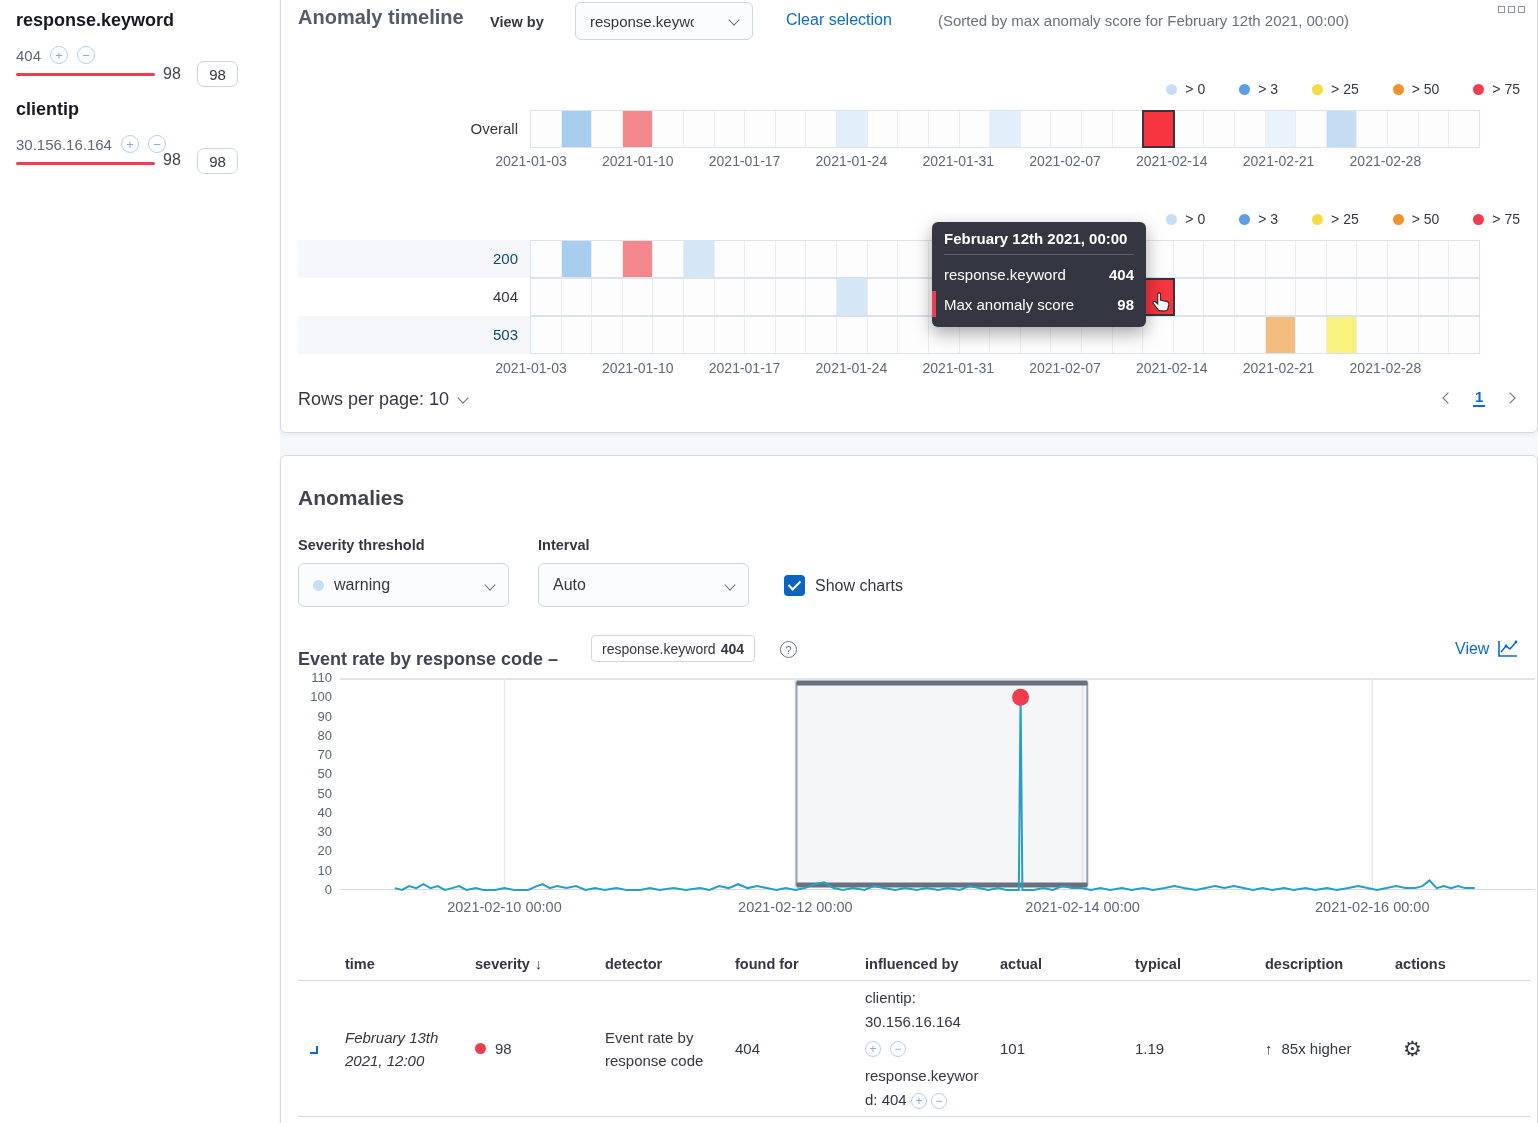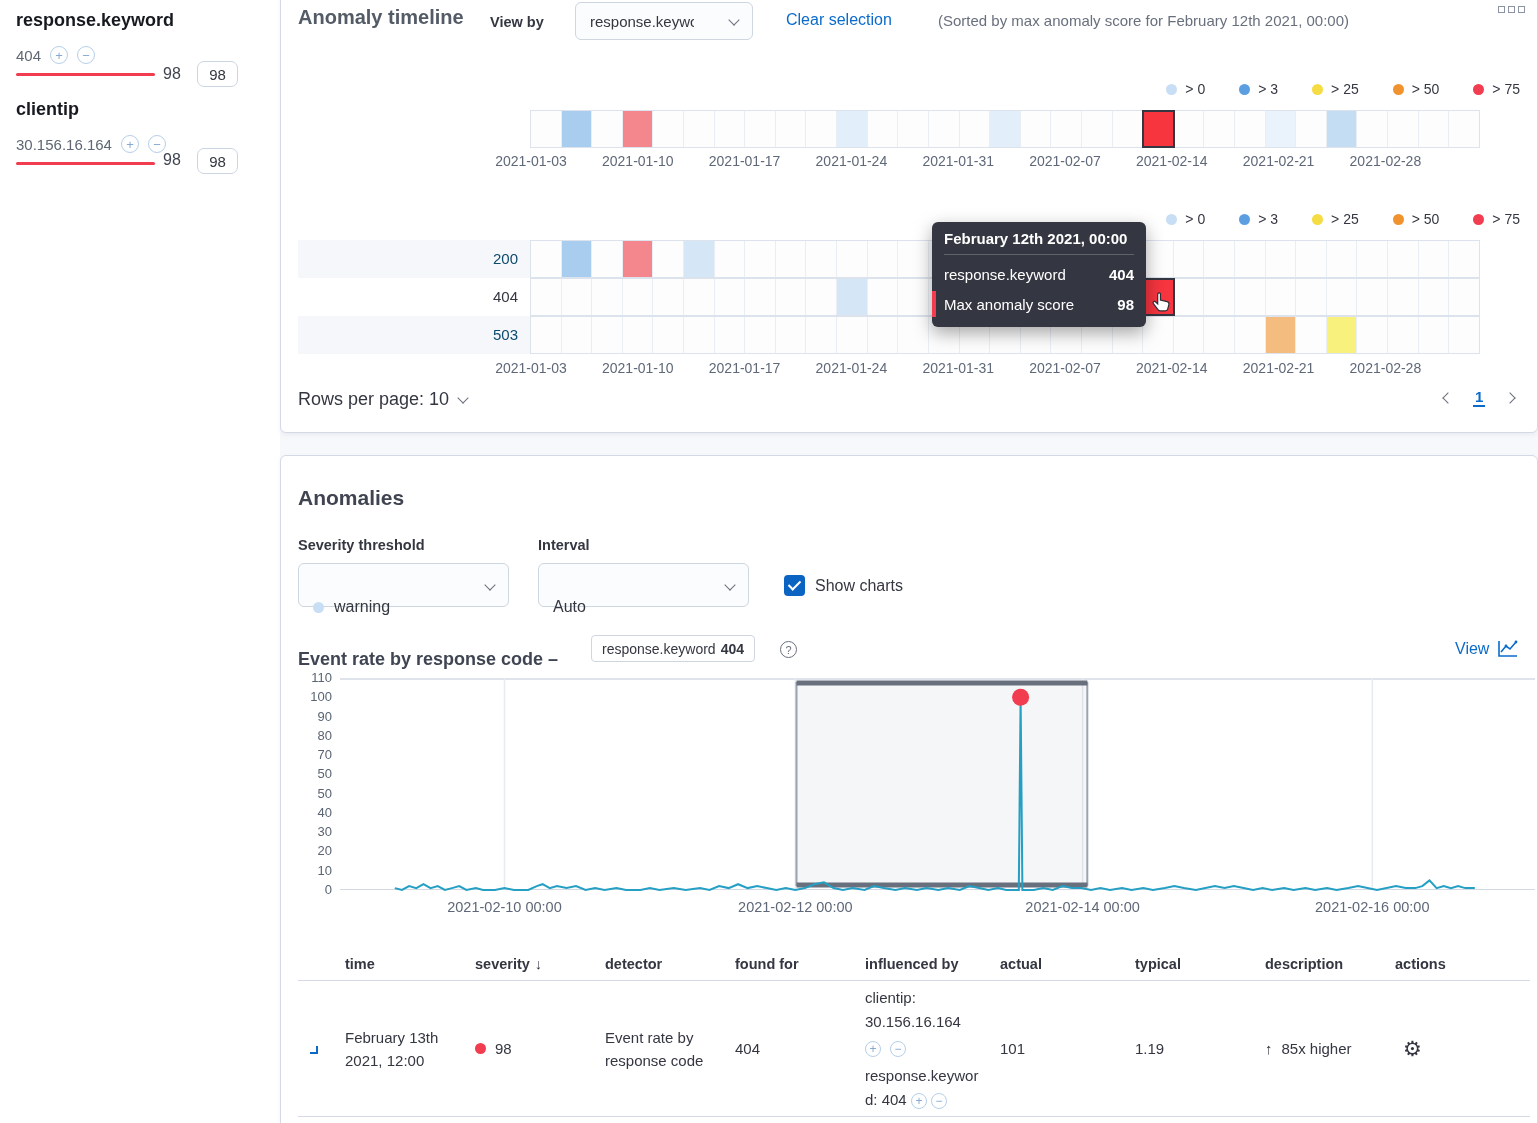--- a/index.html
+++ b/index.html
@@ -82,21 +82,21 @@
   .tt-row { display:flex; justify-content:space-between; align-items:center; height:30px; font-size:15px; position:relative; }
   .tt-row .val { font-weight:bold; }
   .tt-marker { position:absolute; left:-12px; top:2px; width:4px; height:26px; }
   .cursor-hand { position:absolute; left:1150px; top:291px; z-index:11; }
 
   
   .anomalies-title { position:absolute; left:298px; top:486px; font-size:21px; color:#3f4450; }
   .form-label { position:absolute; top:537px; font-size:14.5px; font-weight:bold; }
   .sev-select { left:298px; top:563px; width:211px; height:44px; }
   .int-select { left:538px; top:563px; width:211px; height:44px;padding-left:24px; }
-  .sev-select .select-text, .int-select .select-text { font-size:16px;margin-top:22px; }
+  .sev-select .select-text, .int-select .select-text { font-size:16px; }
   .sev-select .select-chev, .int-select .select-chev { top:17px; }
   .sev-dot { display:inline-block; width:11px; height:11px; border-radius:50%; margin-right:10px; vertical-align:-1px; }
   .checkbox { position:absolute; left:784px; top:575px; width:21px; height:21px; background:#0b64c2;
               border-radius:4px; cursor:pointer; }
   .checkbox::after { content:""; position:absolute; left:7px; top:3px; width:5px; height:10px;
                      border:solid #fff; border-width:0 2px 2px 0; transform:rotate(45deg); }
   .show-charts-label { position:absolute; left:815px; top:577px; font-size:16px; }
   .chart-heading { position:absolute; left:298px; top:649px; font-size:18px; color:#3f4552; }
   .chart-badge { position:absolute; left:591px; top:635px; height:27px; padding:0 10px; border:1px solid #cfd6e0;
                  border-radius:4px; font-size:14px; display:flex; align-items:center; gap:5px; background:#fff; }
@@ -114,21 +114,21 @@
 
   
   .anom-table { position:absolute; left:298px; top:948px; width:1232px; font-size:15px; }
   .t-grid { display:grid; grid-template-columns:47px 130px 130px 130px 130px 135px 135px 130px 130px 95px; }
   #table-header { height:33px; border-bottom:1px solid #d3dae6; align-items:center; }
   .th { font-size:14.5px; font-weight:bold; display:flex; align-items:center; gap:5px; cursor:pointer; }
   .sort-arrow { font-weight:normal; color:#343741; }
   .t-row { min-height:136px; align-items:center; border-bottom:1px solid #d3dae6; }
   .expander { margin-left:12px; cursor:pointer; }
   .chev.blue { border-color:#0b6bcb; border-width:0 2px 2px 0; }
-  .cell-time { line-height:23px; width:112px; }
+  .cell-time { line-height:23px; width:112px;font-style:italic; }
   .sev-cell { display:flex; align-items:center; gap:9px; }
   .sev-dot-red { width:11px; height:11px; border-radius:50%; }
   .cell-detector { line-height:23px; width:112px; }
   .cell-influenced { width:124px; line-height:24px; align-self:center; }
   .cell-influenced .break { word-break:break-all; }
   .icon-row { display:flex; gap:9px; margin:7px 0; }
   .cell-desc { display:flex; gap:9px; align-items:center; }
   .gear { font-size:21px; color:#343741; cursor:pointer; margin-left:8px; line-height:1; }
 </style>
 </head>
@@ -189,20 +189,21 @@
       </span>
       <span class="legend-item">
         <span class="legend-dot" style="background: rgb(240, 147, 47);"></span>
         <span>&gt; 50</span>
       </span>
       <span class="legend-item">
         <span class="legend-dot" style="background: rgb(241, 61, 79);"></span>
         <span>&gt; 75</span>
       </span>
     </div>
+  <div class="overall-label">Overall</div>
   <div class="swim-lane" id="overall-lane">
       <div class="swim-cell"></div>
       <div class="swim-cell" style="background: rgb(169, 205, 238);"></div>
       <div class="swim-cell"></div>
       <div class="swim-cell" style="background: rgb(244, 134, 141);"></div>
       <div class="swim-cell"></div>
       <div class="swim-cell"></div>
       <div class="swim-cell"></div>
       <div class="swim-cell"></div>
       <div class="swim-cell"></div>

